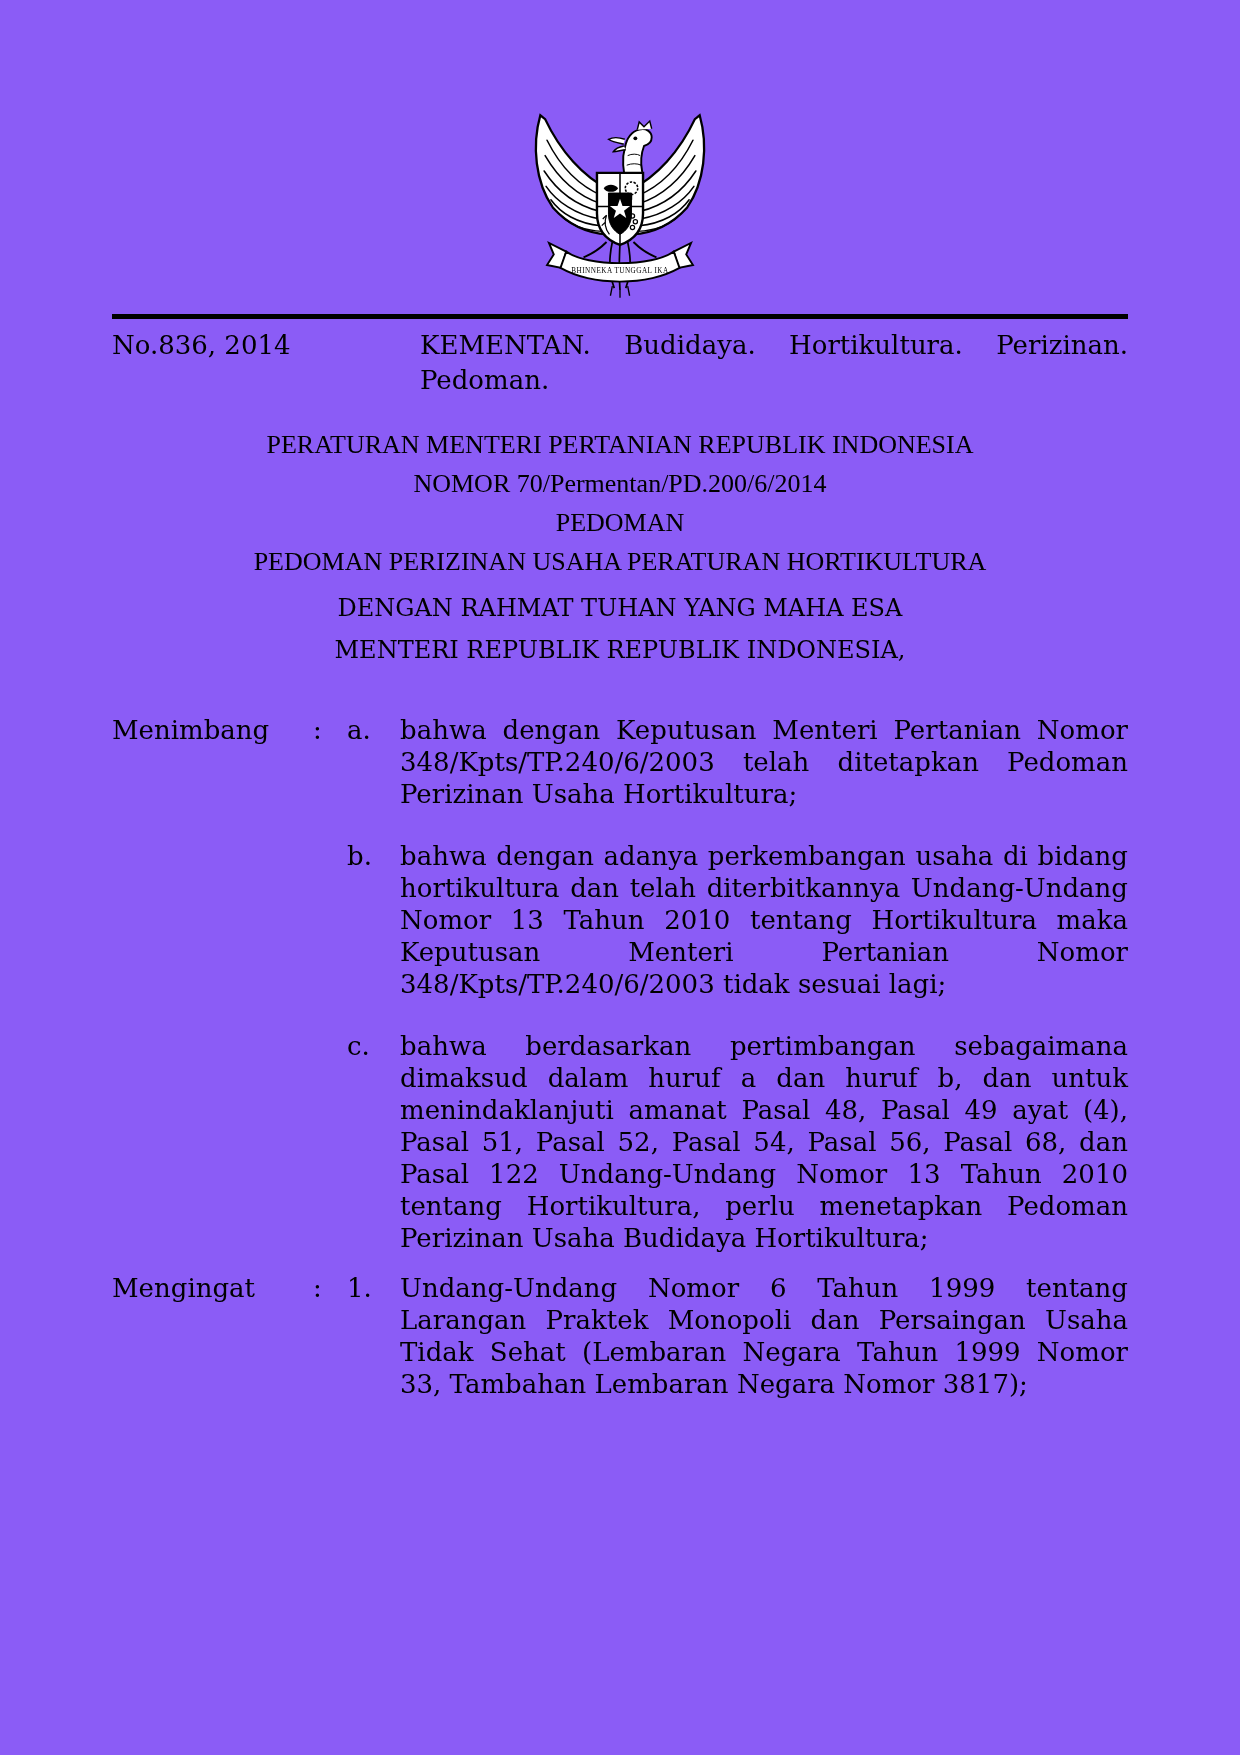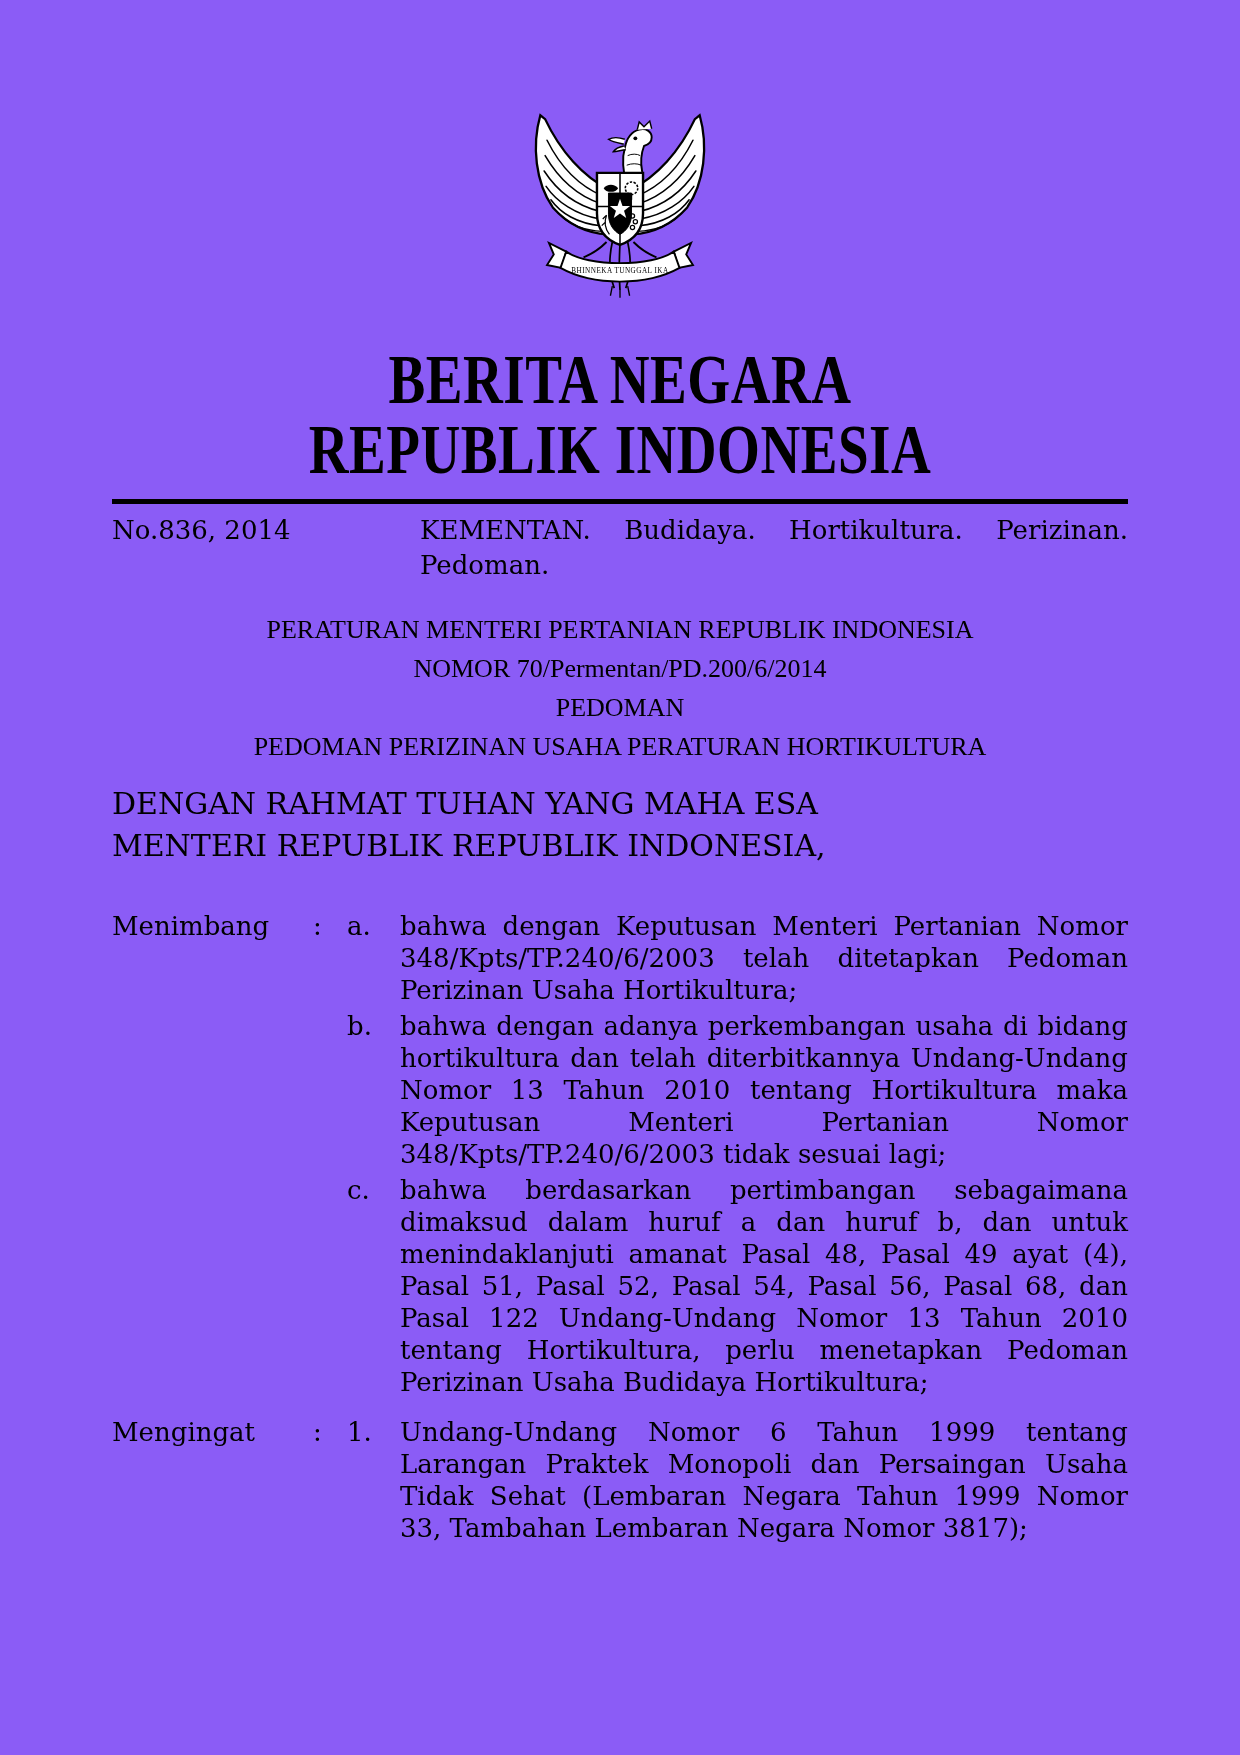--- a/index.html
+++ b/index.html
@@ -57,31 +57,32 @@
     width: 1016px;
     margin: 27px auto 0 auto;
     text-align: center;
     font-size: 26px;
     line-height: 39px;
     font-family: Liberation Serif, serif;
   }
 
   .invocation {
     width: 1016px;
-    margin: 17px auto 0 auto;
-    font-size: 30px;
+    margin: 6px auto 0 auto;
+    text-align: center;
+    font-size: 24px;
     line-height: 42px;
   }
 
   .clause {
     width: 1016px;
     margin: 43px auto 0 auto;
     display: grid;
     grid-template-columns: 201px 34px 53px 1fr;
-    row-gap: 4px;
+    row-gap: 30px;
     font-size: 26px;
     line-height: 32px;
   }
   .clause.follow { margin-top: 18px; }
   .c-label  { text-align: left; }
   .c-colon  { text-align: left; }
   .c-marker { text-align: left; }
   .c-text   { text-align: justify; }
 </style>
 </head>
@@ -143,24 +144,20 @@
 
       <g stroke="#000" stroke-width="2" fill="#ffffff">
         <path d="M44,160 L26,151 L31,163 L24,174 L39,177 Z"></path>
         <path d="M156,160 L174,151 L169,163 L176,174 L161,177 Z"></path>
         <path d="M44,160 C66,176 134,176 156,160 L162,177 C128,196 72,196 38,177 Z"></path>
       </g>
       <text x="100" y="182" text-anchor="middle" font-size="7.5" letter-spacing="0.5" font-family="Liberation Serif, serif" fill="#000">BHINNEKA TUNGGAL IKA</text>
     </svg>
   </div>
 
-  <div class="masthead">
-    <div class="masthead-line">BERITA NEGARA</div>
-    <div class="masthead-line">REPUBLIK INDONESIA</div>
-  </div>
 
   <div class="rule"></div>
 
   <div class="docref">
     <div class="docref-no">No.836, 2014</div>
     <div class="docref-subject">KEMENTAN. Budidaya. Hortikultura. Perizinan. Pedoman.</div>
   </div>
 
   <div class="title-block">
     <div>PERATURAN MENTERI PERTANIAN REPUBLIK INDONESIA</div>

